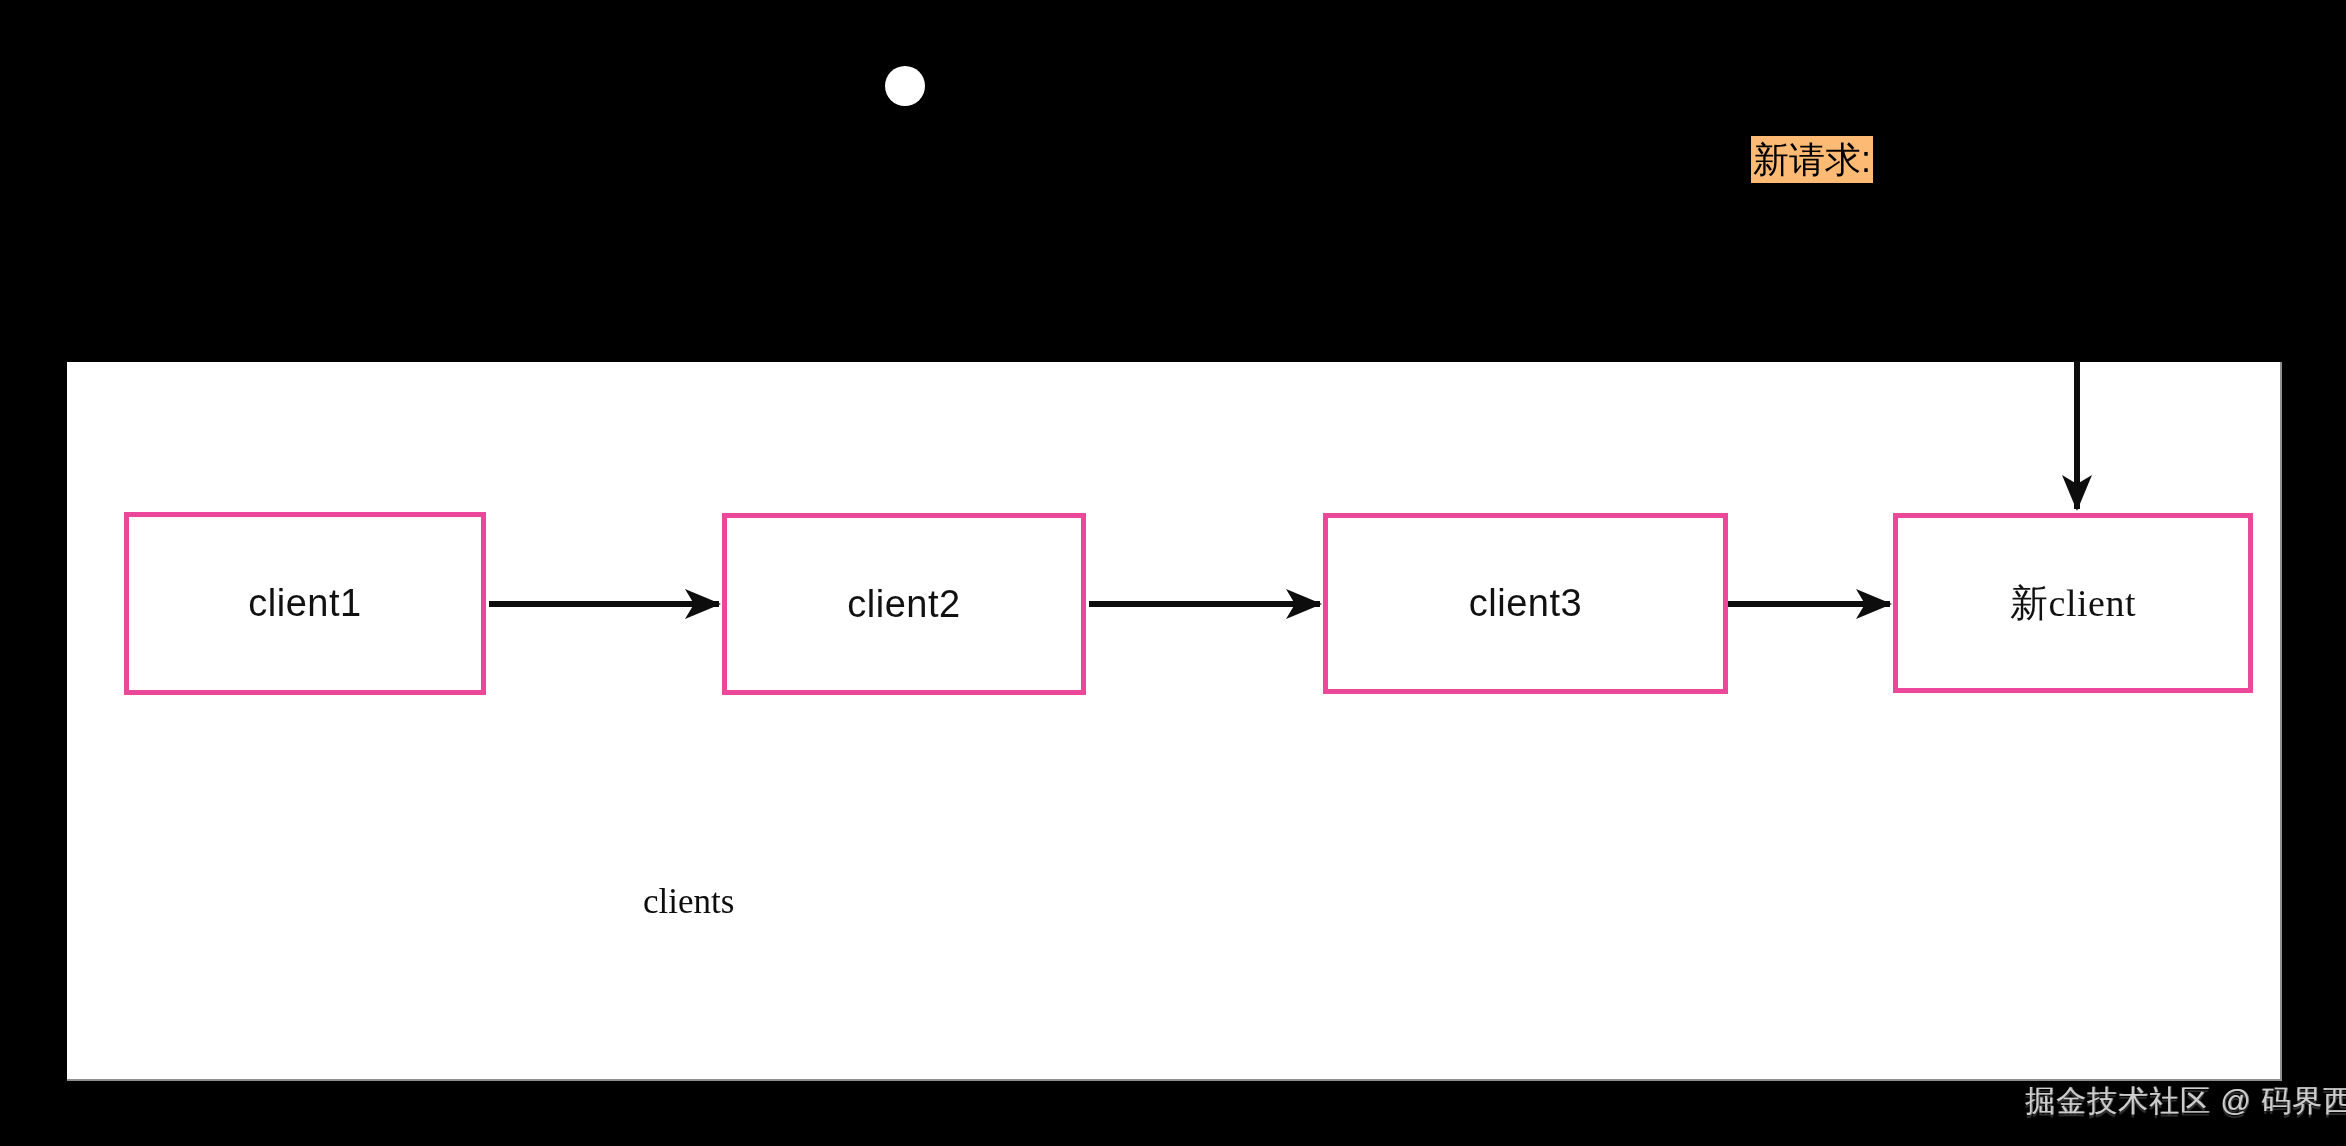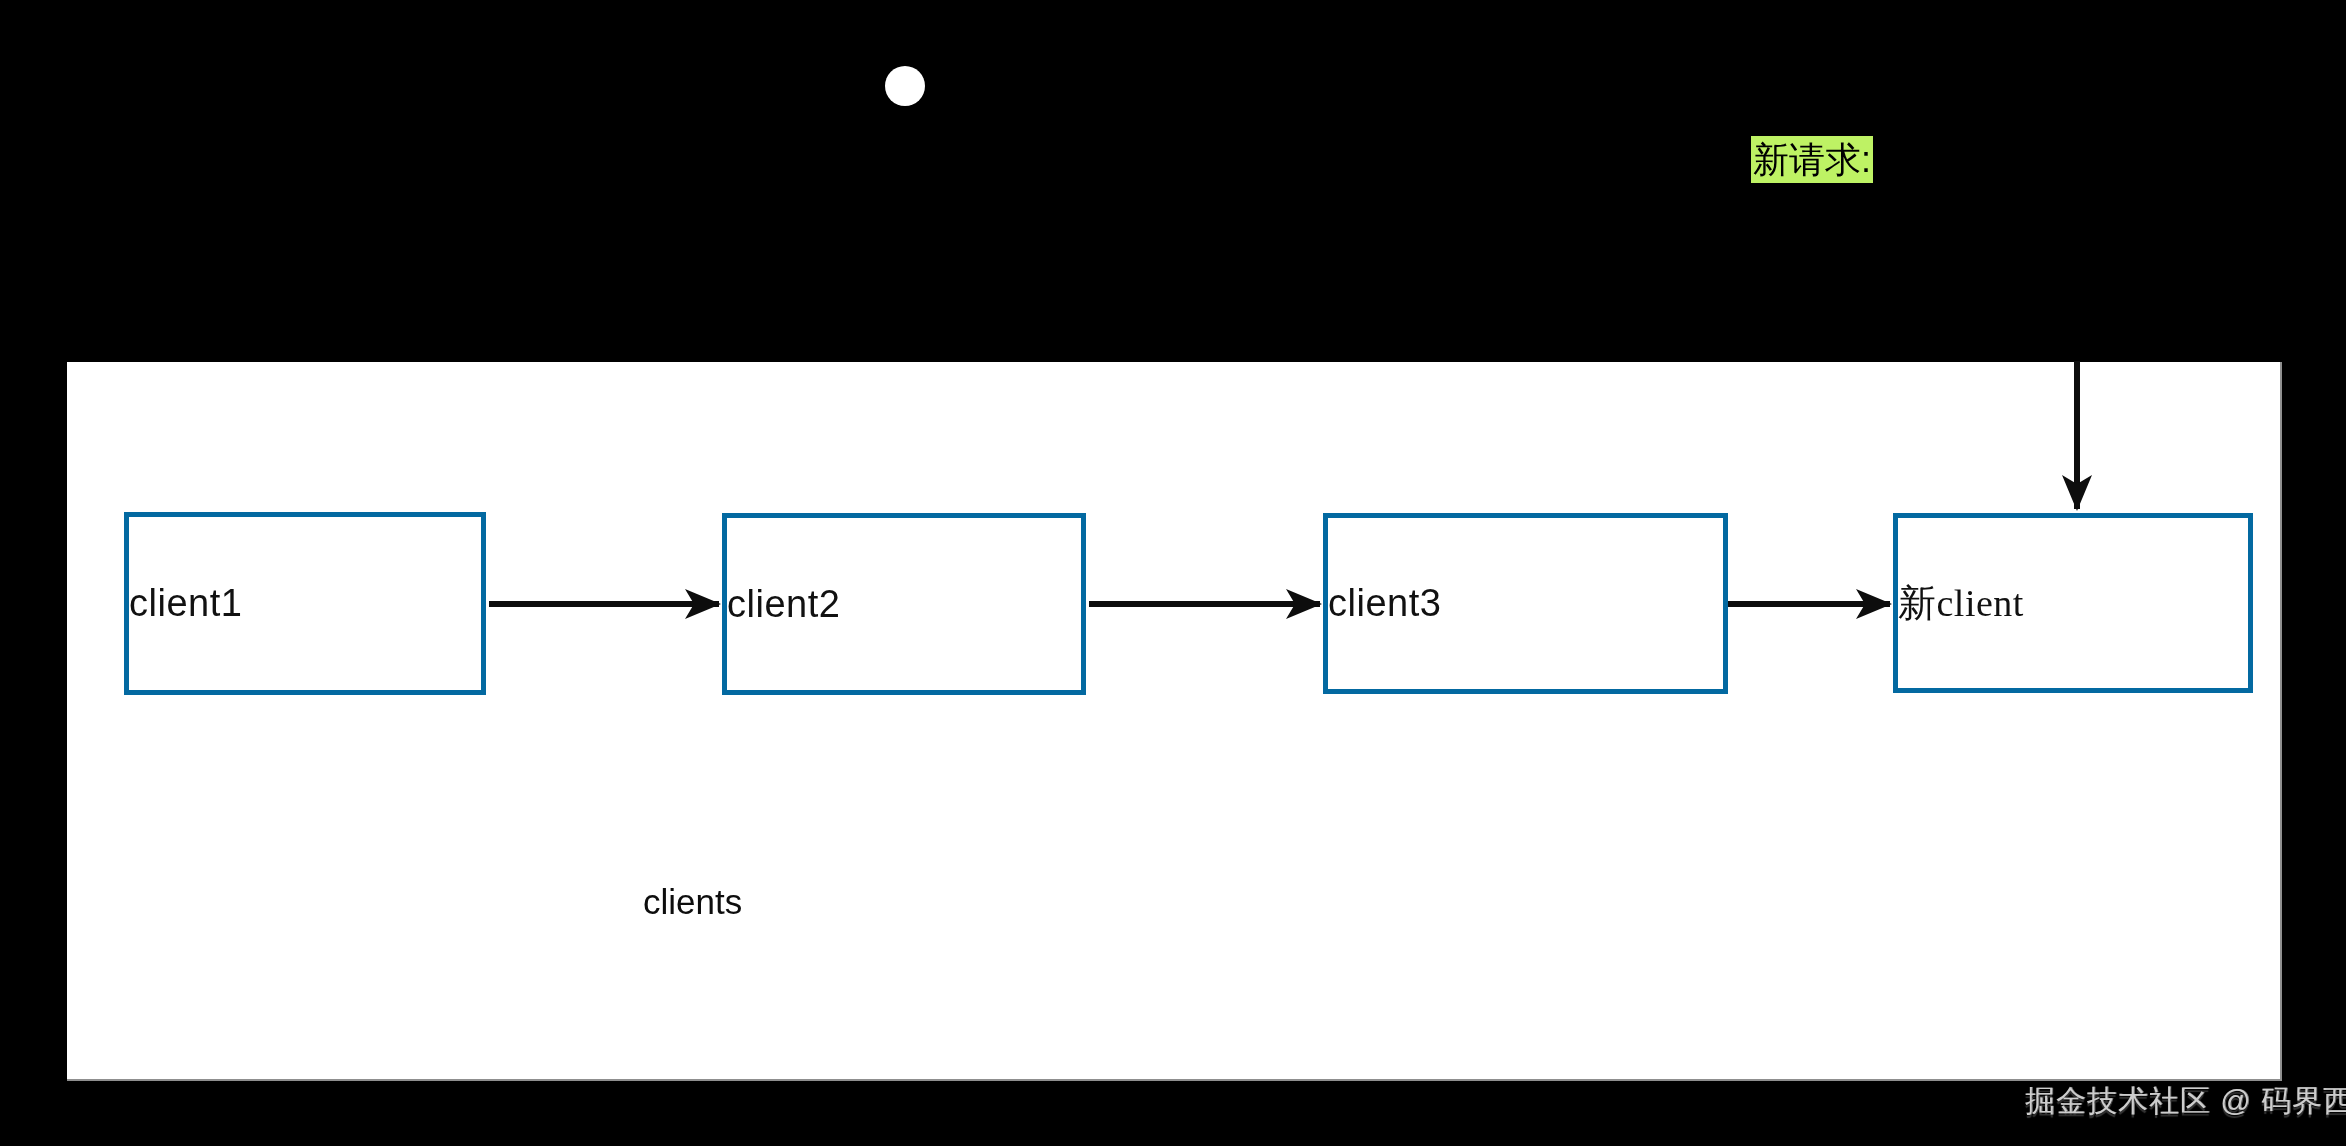--- a/index.html
+++ b/index.html
@@ -27,23 +27,24 @@
     background: #ffffff;
     border-right: 2px solid #8f8f8f;
     border-bottom: 2px solid #8f8f8f;
     box-sizing: border-box;
   }
   
   .node {
     position: absolute;
     box-sizing: border-box;
     background: #ffffff;
-    border: 5px solid #0369a1;
+    border: 5px solid #ec4899;
     display: flex;
     align-items: center;
+    justify-content: center;
     font-size: 38px;
     color: #111111;
     letter-spacing: 0.5px;
   }
   .node-client1 { left: 124px;  top: 512px; width: 362px; height: 183px; }
   .node-client2 { left: 722px;  top: 513px; width: 364px; height: 182px; }
   .node-client3 { left: 1323px; top: 513px; width: 405px; height: 181px; }
   .node-new     { left: 1893px; top: 513px; width: 360px; height: 180px; font-family: Liberation Serif, serif; }
 
   .arrow-layer {
@@ -66,33 +67,34 @@
   }
 
   
   .new-request-label {
     position: absolute;
     left: 1751px;
     top: 136px;
     height: 47px;
     line-height: 47px;
     padding: 0 2px;
-    background: #bef264;
+    background: #fdba74;
     color: #000000;
     font-size: 36px;
     white-space: nowrap;
   }
 
   
   .container-caption {
     position: absolute;
     left: 643px;
     top: 882px;
     font-size: 35px;
     color: #0d0d0d;
+    font-family: Liberation Serif, serif;
   }
 
   
   .watermark {
     position: absolute;
     left: 2025px;
     top: 1085px;
     font-size: 30px;
     line-height: 32px;
     color: #cdcdcd;

